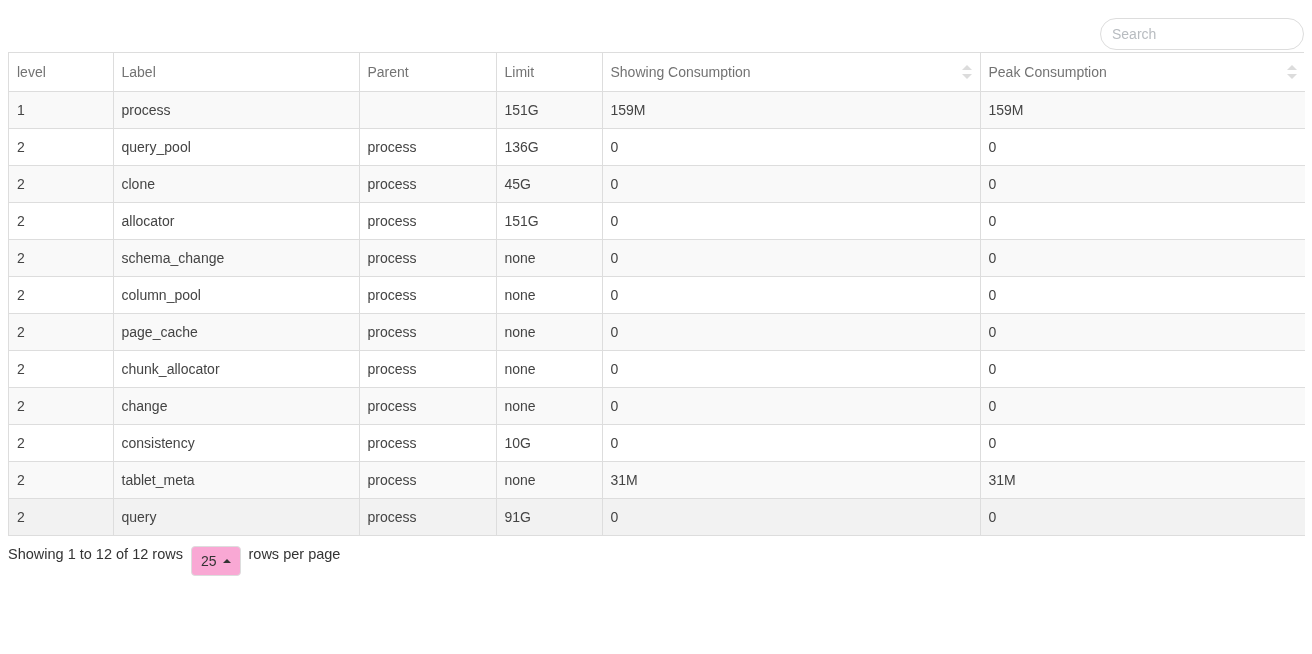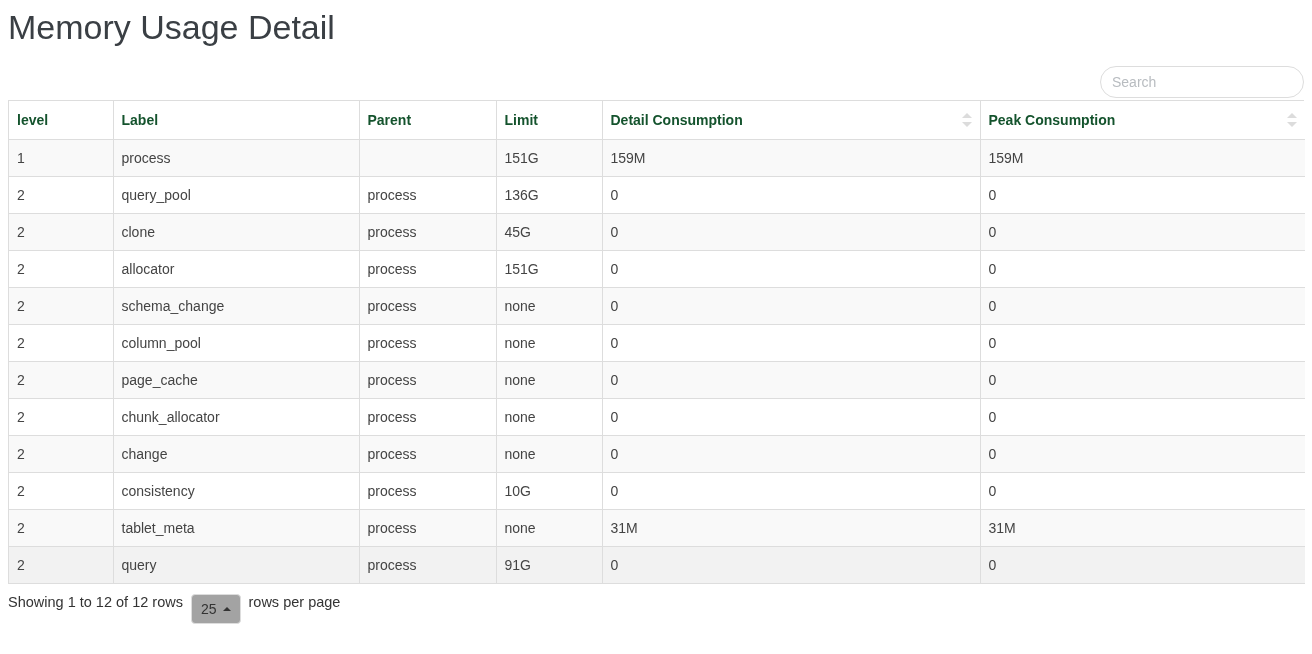--- a/index.html
+++ b/index.html
@@ -80,22 +80,22 @@
     vertical-align: middle;
     overflow: hidden;
     white-space: nowrap;
     text-overflow: ellipsis;
   }
   table.data-table th:last-child,
   table.data-table td:last-child {
     border-right: none;
   }
   table.data-table th {
-    font-weight: bold;
-    color: #14532d;
+    font-weight: normal;
+    color: #737373;
     background: #ffffff;
     height: 38px;
     box-sizing: border-box;
     position: relative;
   }
   table.data-table td {
     color: #444444;
     height: 37px;
     box-sizing: border-box;
   }
@@ -148,21 +148,21 @@
   .page-size-btn {
     margin: 0 8px;
     height: 30px;
     min-width: 48px;
     box-sizing: border-box;
     padding: 0 9px;
     display: inline-flex;
     align-items: center;
     gap: 6px;
     justify-content: center;
-    background: #a3a3a3;
+    background: #f9a8d4;
     border: 1px solid #dddddd;
     border-radius: 4px;
     font-family: "Liberation Sans", sans-serif;
     font-size: 14px;
     color: #333333;
     cursor: pointer;
   }
   .caret-up-solid {
     width: 0;
     height: 0;
@@ -170,21 +170,20 @@
     border-right: 4px solid transparent;
     border-bottom: 4px solid #333333;
     display: inline-block;
   }
 </style>
 </head>
 <body>
 
 <div class="page">
 
-  <h1 class="page-title">Memory Usage Detail</h1>
 
   <div class="toolbar">
     <div class="search-wrap">
       <input class="search-input" type="text" placeholder="Search" style="">
     </div>
   </div>
 
   <div class="table-wrap">
     <table class="data-table">
       <colgroup>
@@ -203,21 +202,21 @@
           <th>
             <span>Label</span>
           </th>
           <th>
             <span>Parent</span>
           </th>
           <th>
             <span>Limit</span>
           </th>
           <th>
-            <span>Detail Consumption</span>
+            <span>Showing Consumption</span>
             <span class="sort-icon">
               <span class="caret-up"></span>
               <span class="caret-down"></span>
             </span>
           </th>
           <th>
             <span>Peak Consumption</span>
             <span class="sort-icon">
               <span class="caret-up"></span>
               <span class="caret-down"></span>

